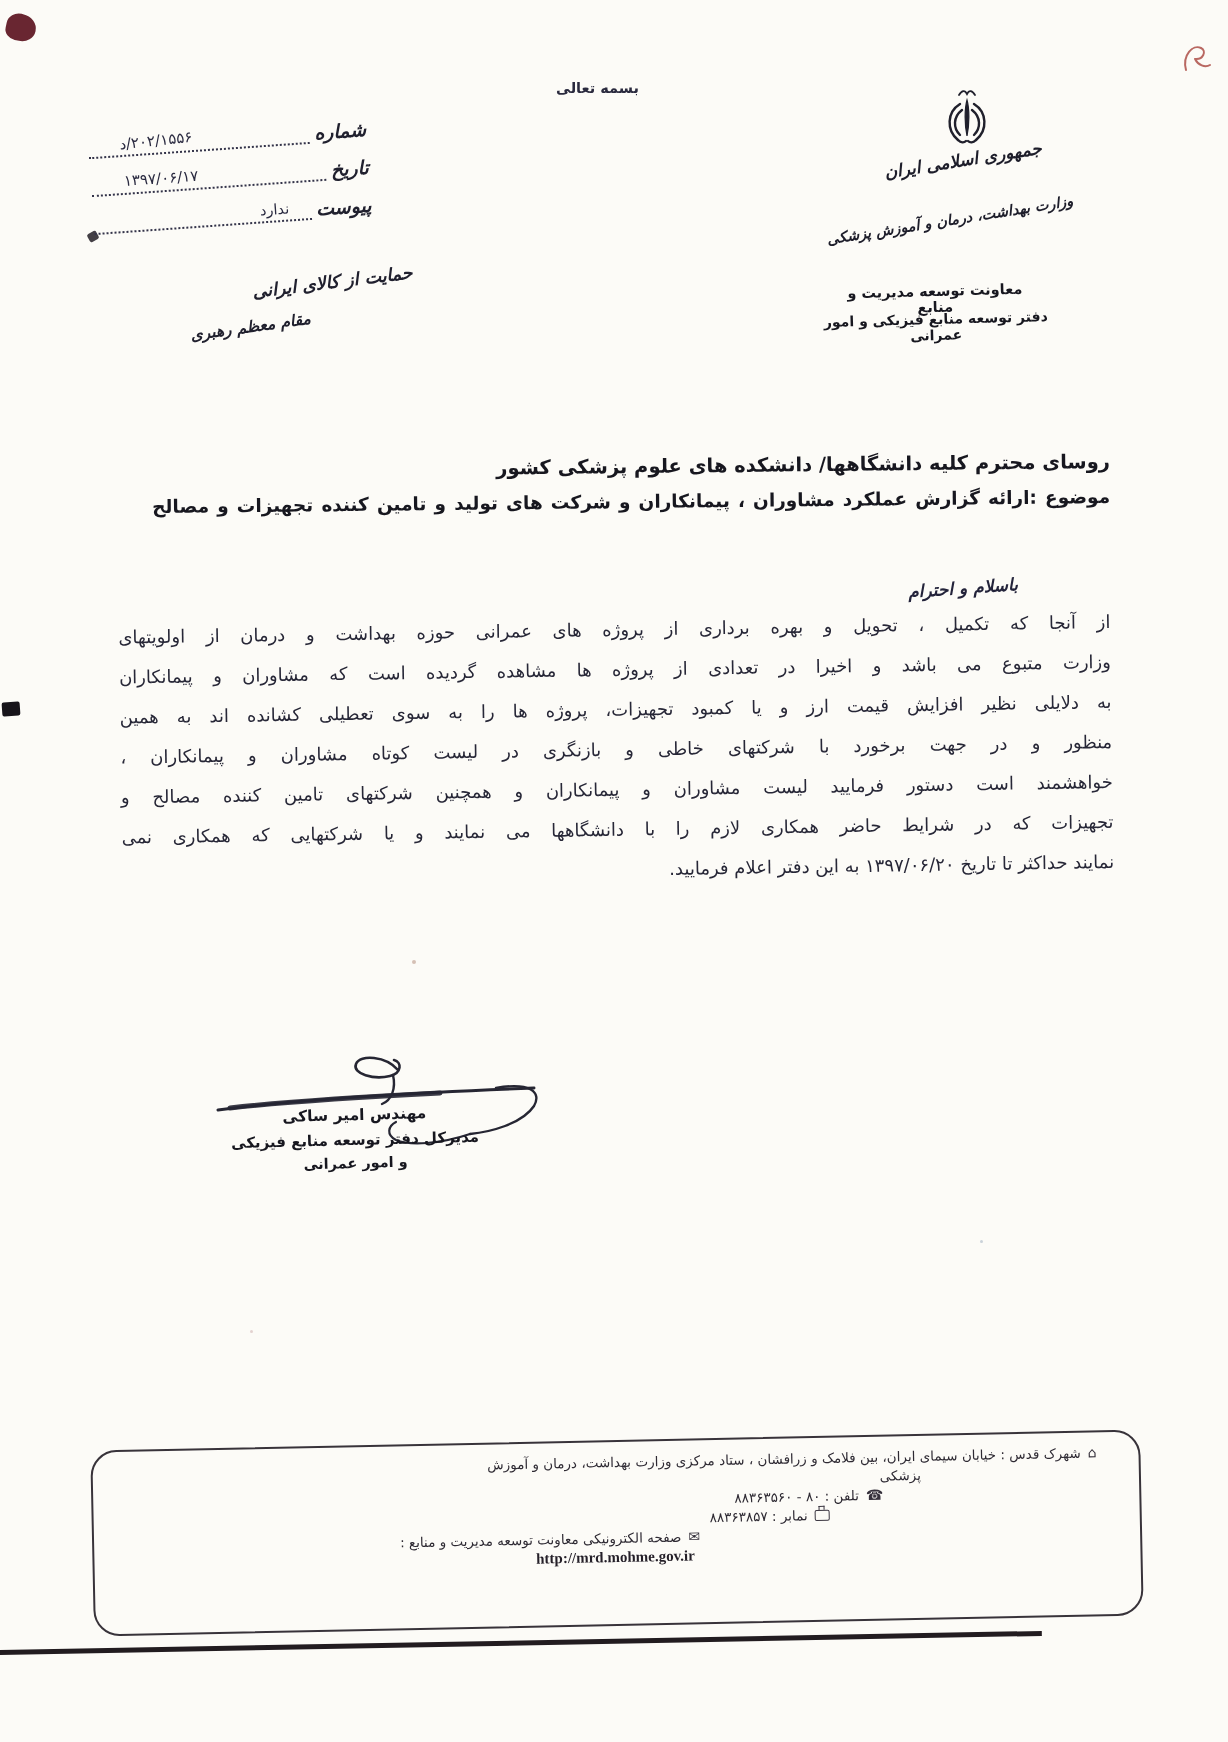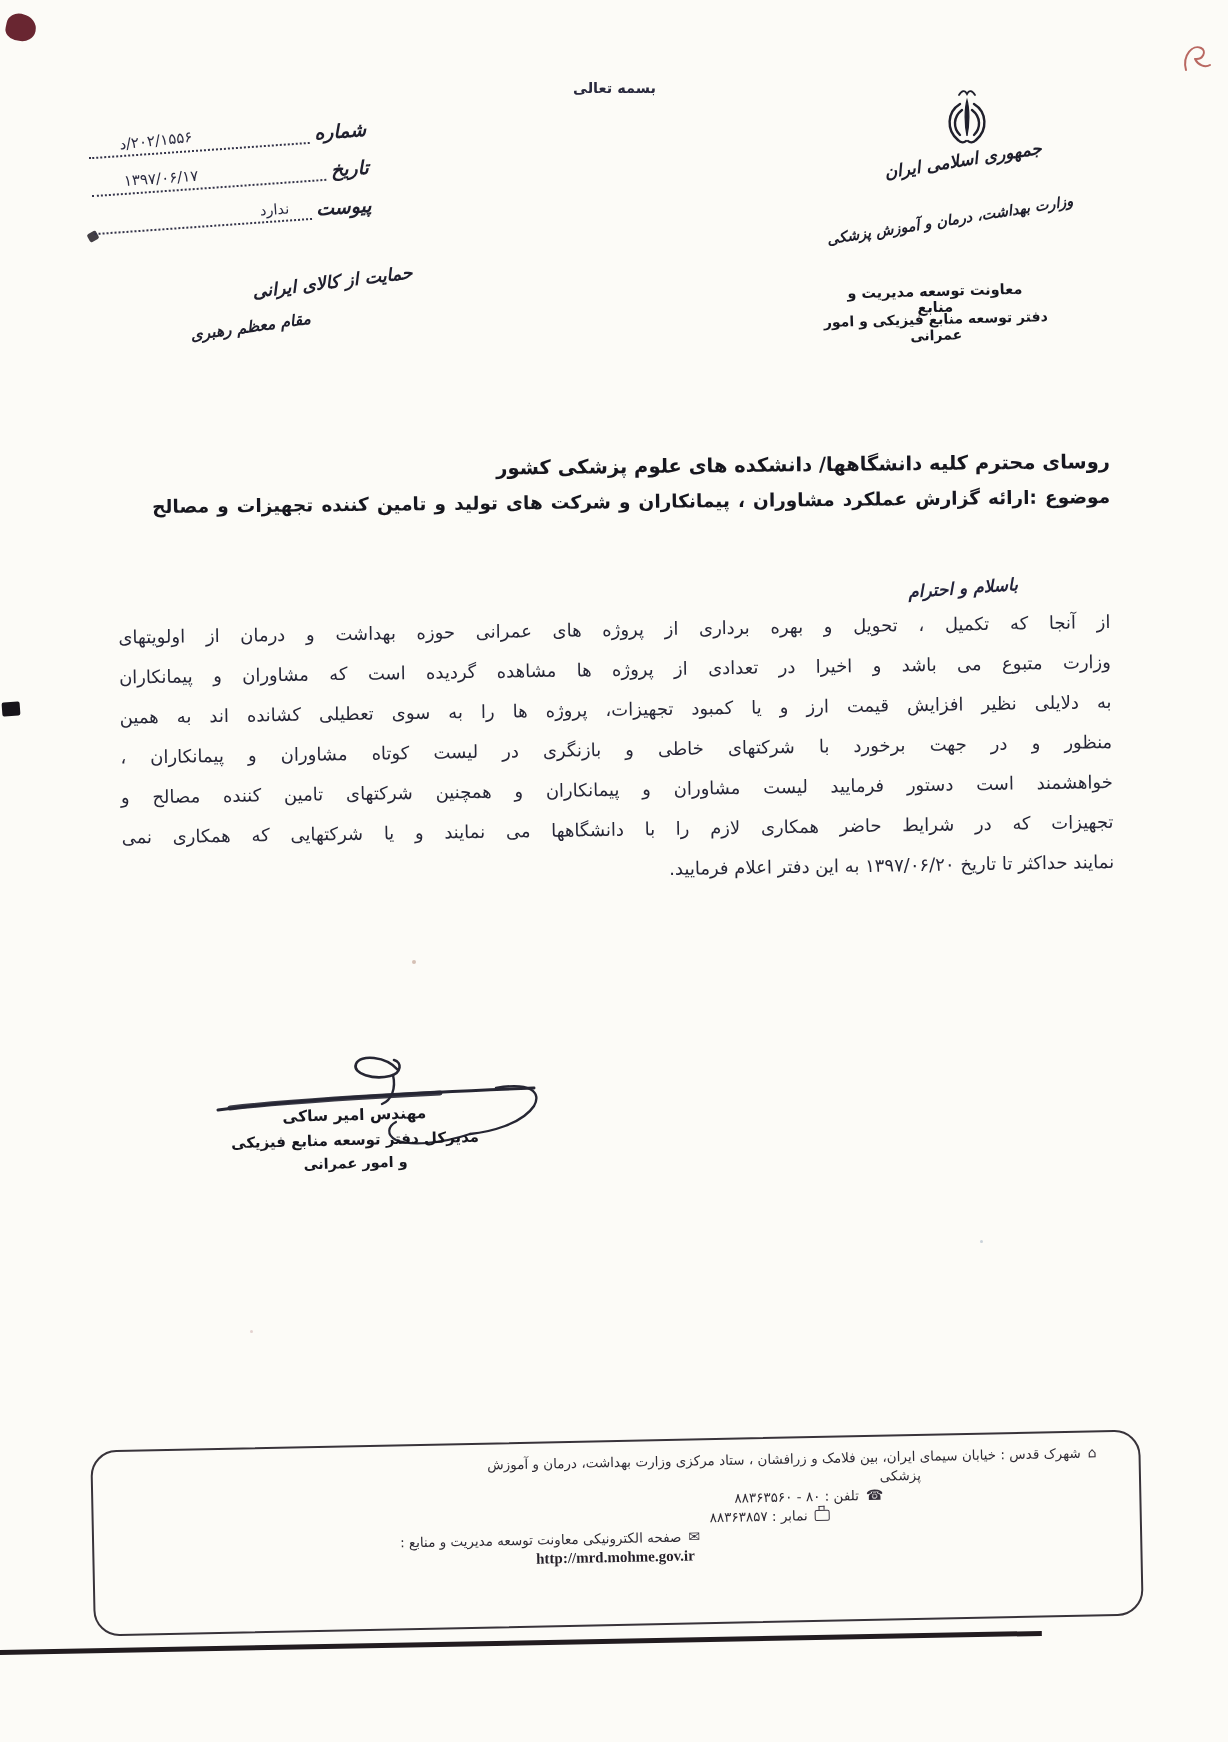--- a/index.html
+++ b/index.html
@@ -9,21 +9,21 @@
     font-family:"DejaVu Sans", sans-serif;
     color:#272737;
     position:relative;overflow:hidden;
   }
   .abs{position:absolute;}
   .rtl{direction:rtl;unicode-bidi:embed;}
   .callig{font-style:italic;font-weight:bold;}
   .nowrap{white-space:nowrap;}
 
   
-  .besmellah{left:556px;top:80px;font-size:14.5px;font-weight:bold;color:#2a2a3e;margin-left:17px;}
+  .besmellah{left:556px;top:80px;font-size:14.5px;font-weight:bold;color:#2a2a3e;}
 
   
   .emblem{left:938px;top:88px;width:58px;height:64px;}
   .lh-republic{left:858px;top:150px;width:210px;text-align:center;font-size:17px;
     transform:rotate(-9deg);color:#1d1d2a;}
   .lh-ministry{left:820px;top:212px;width:260px;text-align:center;font-size:14.5px;
     transform:rotate(-9deg);color:#1d1d2a;white-space:nowrap;}
   .lh-deputy{left:828px;top:283px;width:214px;text-align:center;font-weight:bold;
     font-size:14.5px;transform:rotate(-1.5deg);color:#17171f;}
   .lh-office{left:816px;top:311px;width:240px;text-align:center;font-weight:bold;

